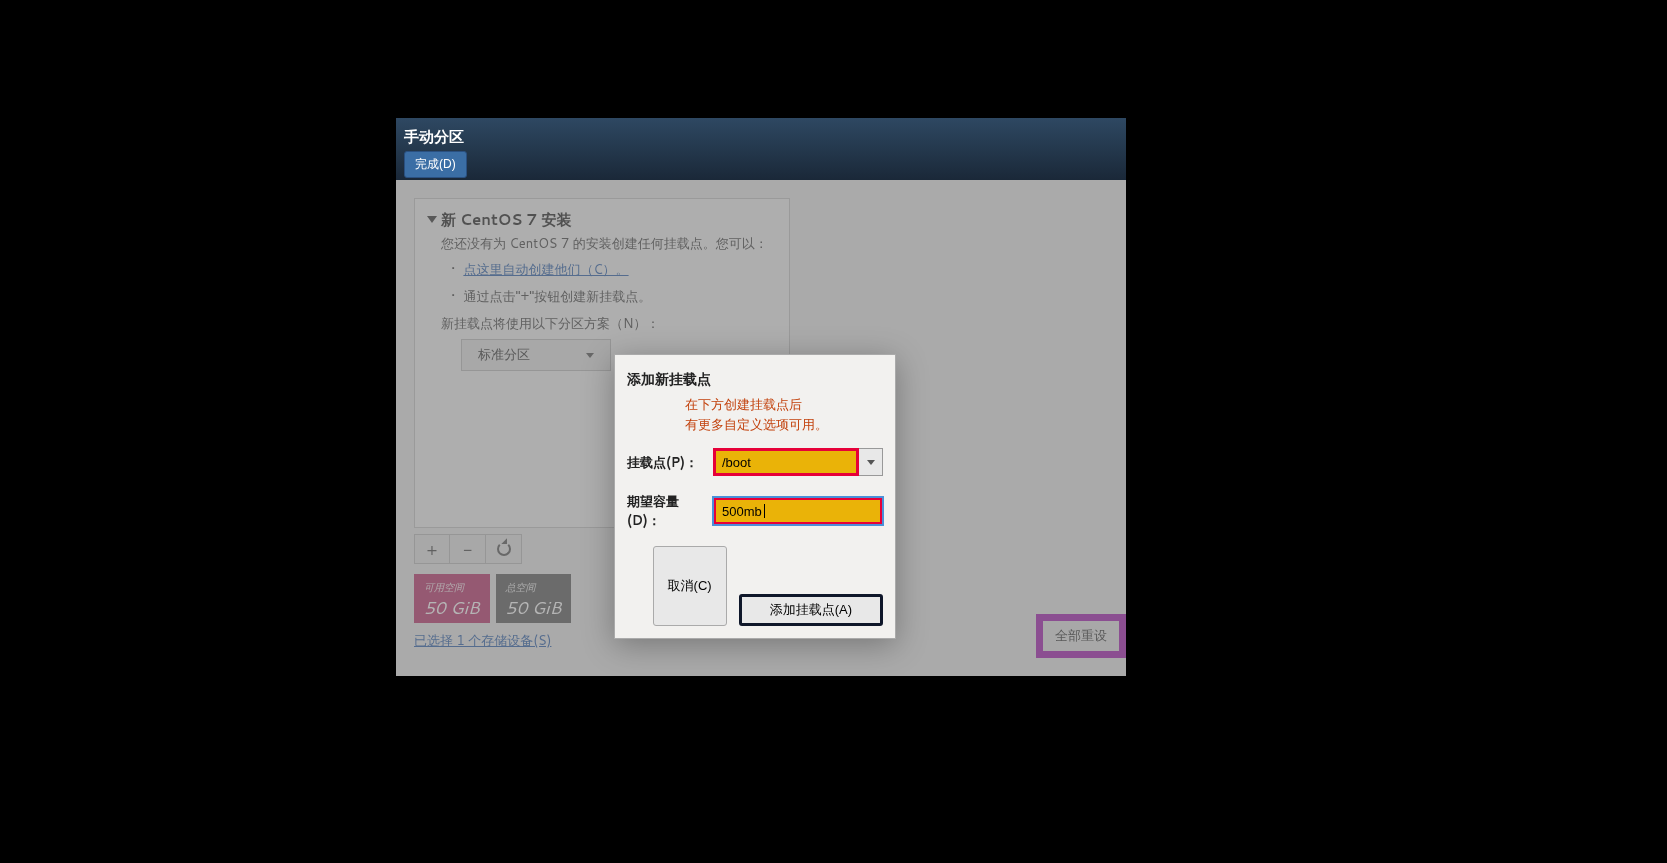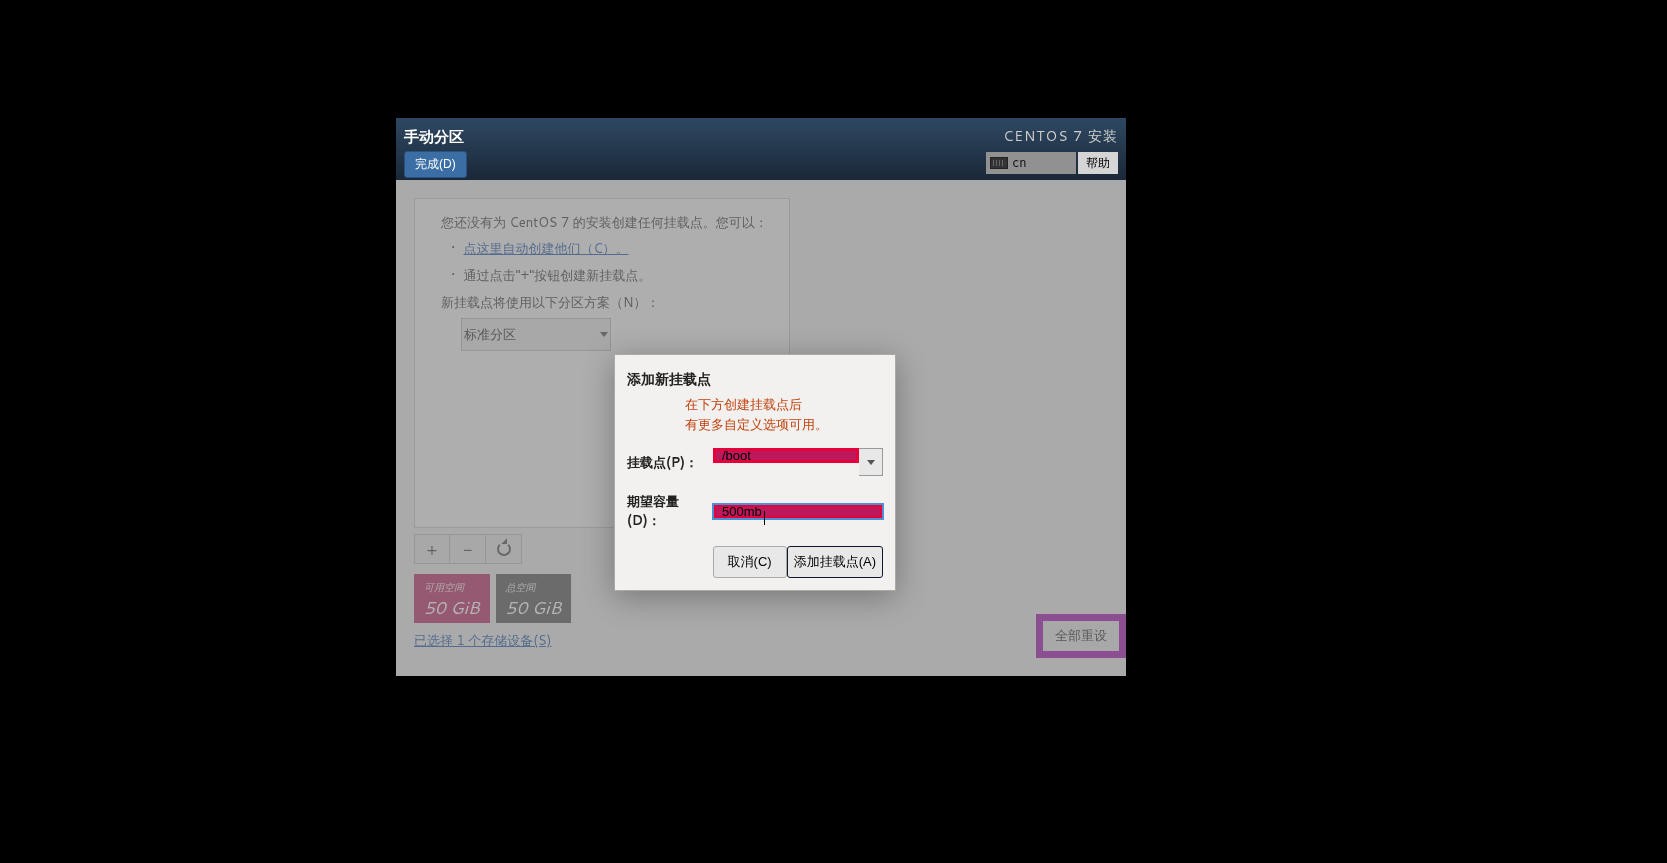--- a/index.html
+++ b/index.html
@@ -127,22 +127,22 @@
       margin-left: 24px; margin-bottom: 8px;
     }
     .bullet { color: #444; font-size: 14px; line-height: 1.2; }
     .auto-link {
       color: #2a5ea8; text-decoration: underline; font-size: 13px;
     }
     .scheme-text { color: #444; font-size: 13px; margin-left: 14px; margin-top: 4px; }
     .scheme-select {
       display: flex; justify-content: space-between; align-items: center;
       border: 1px solid #bbb; background: #e2e2e2;
-      padding: 6px 2px; margin: 6px 34px 0 34px; width: 150px;
-      font-size: 13px; color: #333;
+      padding: 6px 16px; margin: 6px 34px 0 34px; width: 150px;
+      font-size: 13px; color: #333; font-family: Liberation Serif, serif;
     }
     .right-hint {
       position: absolute;
       left: 500px; top: 318px;
       font-size: 13px; color: #444;
       z-index: 1;
     }
     .toolbar-row {
       display: flex; gap: 0; margin-top: 6px;
     }
@@ -205,74 +205,68 @@
     .modal-row {
       display: flex; align-items: center; gap: 6px; margin-bottom: 16px;
     }
     .modal-label { font-weight: bold; font-size: 13px; color: #222; width: 80px; text-align: left; }
     .input-wrap { position: relative; flex: 1; display: flex; }
     .red-box {
       border: 3px solid #e60039 !important;
     }
     .text-input {
       flex: 1; padding: 4px 6px; font-size: 13px;
-      border: 1px solid #999; background: #be185d; height: 15px;
+      border: 1px solid #999; background: #eab308; height: 28px;
     }
     .dropdown-btn {
       width: 24px; height: 28px; border: 1px solid #999; border-left: none;
       background: #e8e8e8; display: flex; align-items: center; justify-content: center;
     }
     .small-tri {
       width: 0; height: 0;
       border-left: 4px solid transparent;
       border-right: 4px solid transparent;
       border-top: 5px solid #555;
     }
     .blue-focus { outline: 2px solid #4a90d9; outline-offset: -1px; }
     .modal-buttons {
-      display: flex; justify-content: flex-end; margin-top: 8px;
+      display: flex; justify-content: flex-end; gap: 12px; margin-top: 8px;
     }
     .modal-btn {
       padding: 6px 14px; font-size: 13px; border: 1px solid #aaa;
       background: #e8e8e8; cursor: pointer; border-radius: 3px;
     }
     .modal-btn.highlight {
-      border: 1px solid #0f172a; padding: 4px 6px;
+      border: 3px solid #0f172a; padding: 4px 28px; margin-top: 48px;
     }
     .cursor-line {
       position: absolute; width: 1px; height: 14px; background: #000;
       left: 51px; top: 7px;
     }
   </style>
 </head>
 <body>
 
 <div class="installer-window">
 
   <div class="header-bar">
     <div class="header-left">
       <div class="header-title">手动分区</div>
       <button class="done-button">完成(D)</button>
     </div>
-    <div class="header-right">
-      <div class="installer-label">CENTOS 7 安装</div>
-      <div class="lang-help-row">
-        <div class="keyboard-indicator">
-          <span class="kb-icon"></span>
-          <span class="kb-text">cn</span>
-        </div>
-        <div class="help-button">帮助</div>
-      </div>
-    </div>
   </div>
 
   <div class="content-area">
     <div class="overlay-dim"></div>
 
     <div class="partition-column">
+      <div class="section-row">
+        <span class="triangle-down"></span>
+        <span class="section-title">新 CentOS 7 安装</span>
+      </div>
       <div class="section-desc">您还没有为 CentOS 7 的安装创建任何挂载点。您可以：</div>
       <div class="bullet-item">
         <span class="bullet">•</span>
         <a class="auto-link">点这里自动创建他们（C）。</a>
       </div>
       <div class="bullet-item">
         <span class="bullet">•</span>
         <span style="font-size:13px;color:#444;">通过点击"+"按钮创建新挂载点。</span>
       </div>
       <div class="scheme-text">新挂载点将使用以下分区方案（N）：</div>

